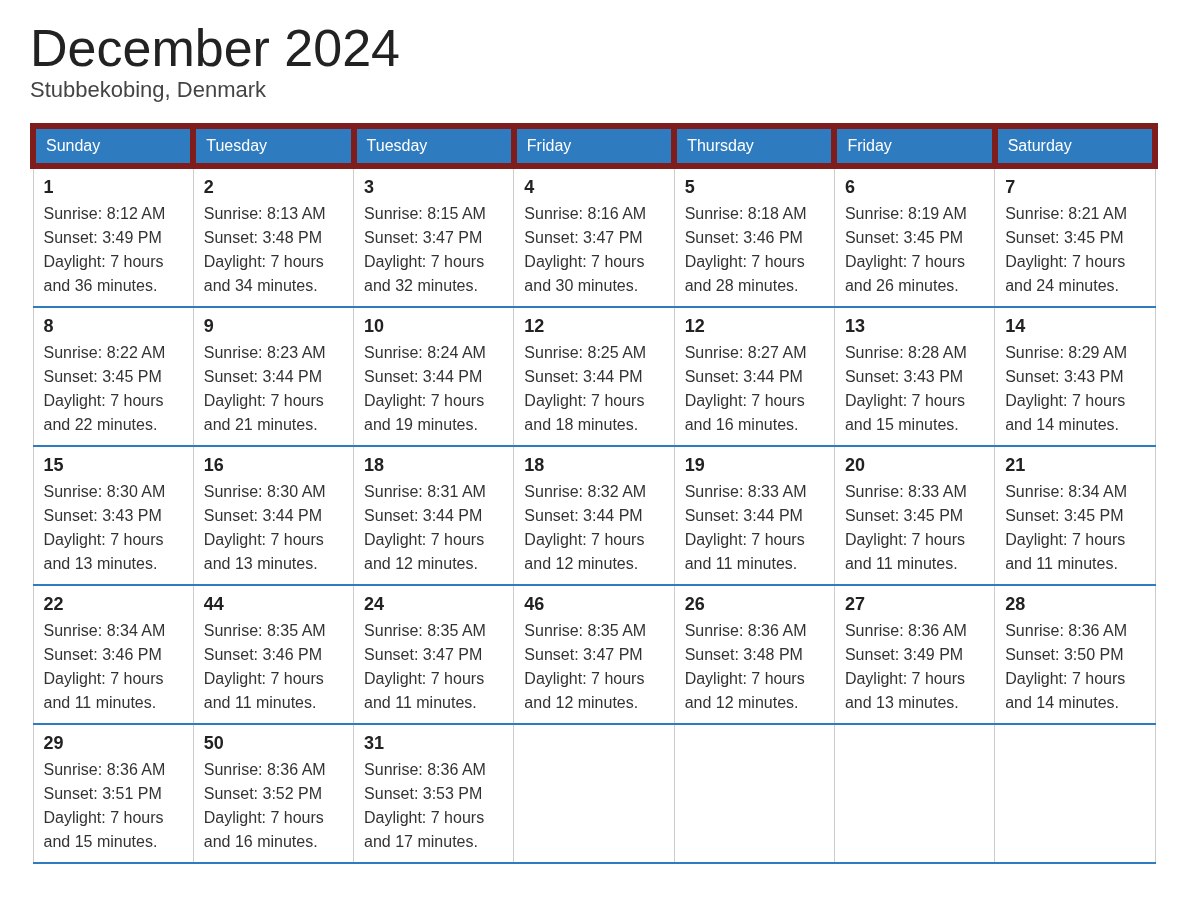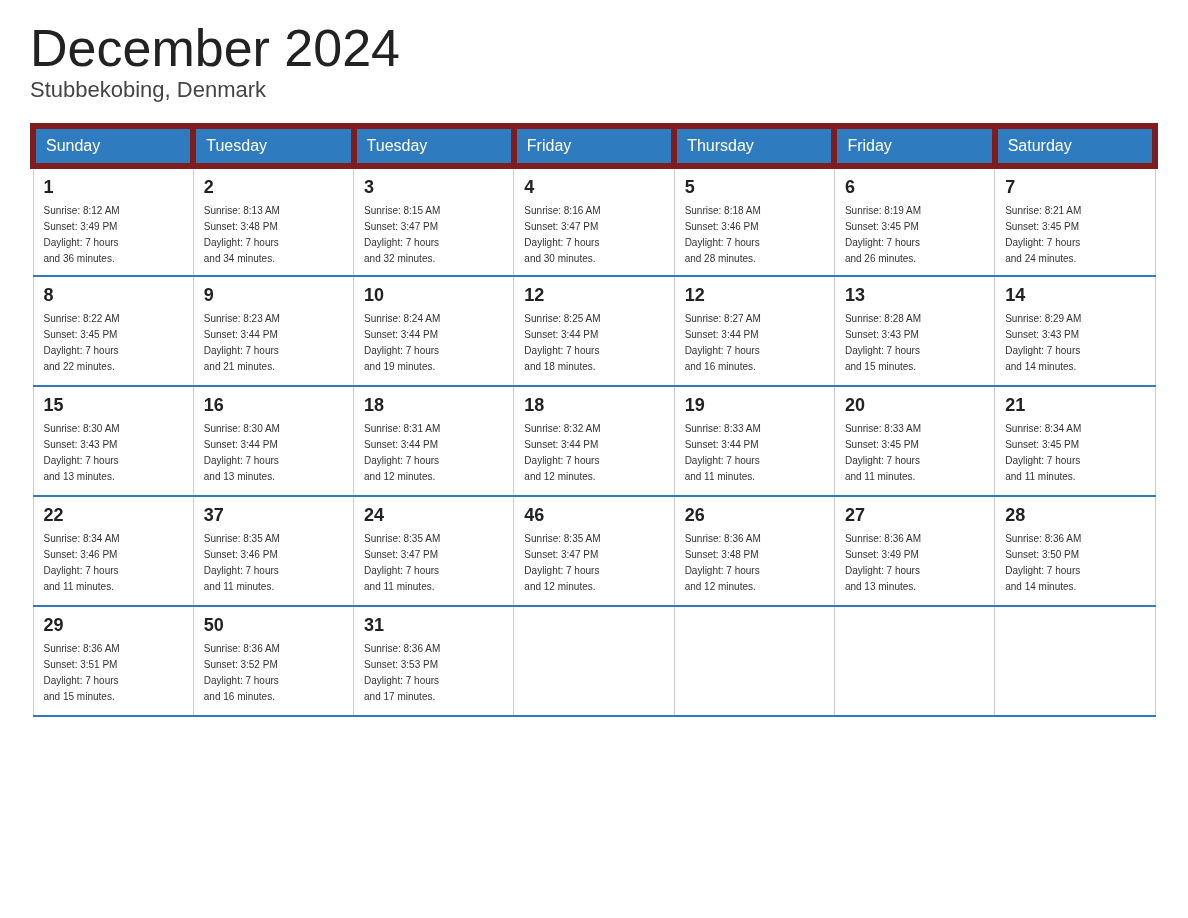--- a/index.html
+++ b/index.html
@@ -74,21 +74,21 @@
       border-bottom: 2px solid #2e7bbf;
     }
     .day-num {
       font-size: 18px;
       font-weight: bold;
       color: #222;
       display: block;
       margin-bottom: 4px;
     }
     .day-info {
-      font-size: 10px;
+      font-size: 16px;
       line-height: 1.5;
       color: #333;
     }
     td.empty {
       background: #fff;
     }
   </style>
 </head>
 <body>
 
@@ -201,21 +201,21 @@
         <span class="day-num">21</span>
         <span class="day-info">Sunrise: 8:34 AM<br>Sunset: 3:45 PM<br>Daylight: 7 hours<br>and 11 minutes.</span>
       </td>
       </tr>
       <tr>
         <td>
         <span class="day-num">22</span>
         <span class="day-info">Sunrise: 8:34 AM<br>Sunset: 3:46 PM<br>Daylight: 7 hours<br>and 11 minutes.</span>
       </td>
         <td>
-        <span class="day-num">37</span>
+        <span class="day-num">44</span>
         <span class="day-info">Sunrise: 8:35 AM<br>Sunset: 3:46 PM<br>Daylight: 7 hours<br>and 11 minutes.</span>
       </td>
         <td>
         <span class="day-num">24</span>
         <span class="day-info">Sunrise: 8:35 AM<br>Sunset: 3:47 PM<br>Daylight: 7 hours<br>and 11 minutes.</span>
       </td>
         <td>
         <span class="day-num">46</span>
         <span class="day-info">Sunrise: 8:35 AM<br>Sunset: 3:47 PM<br>Daylight: 7 hours<br>and 12 minutes.</span>
       </td>

